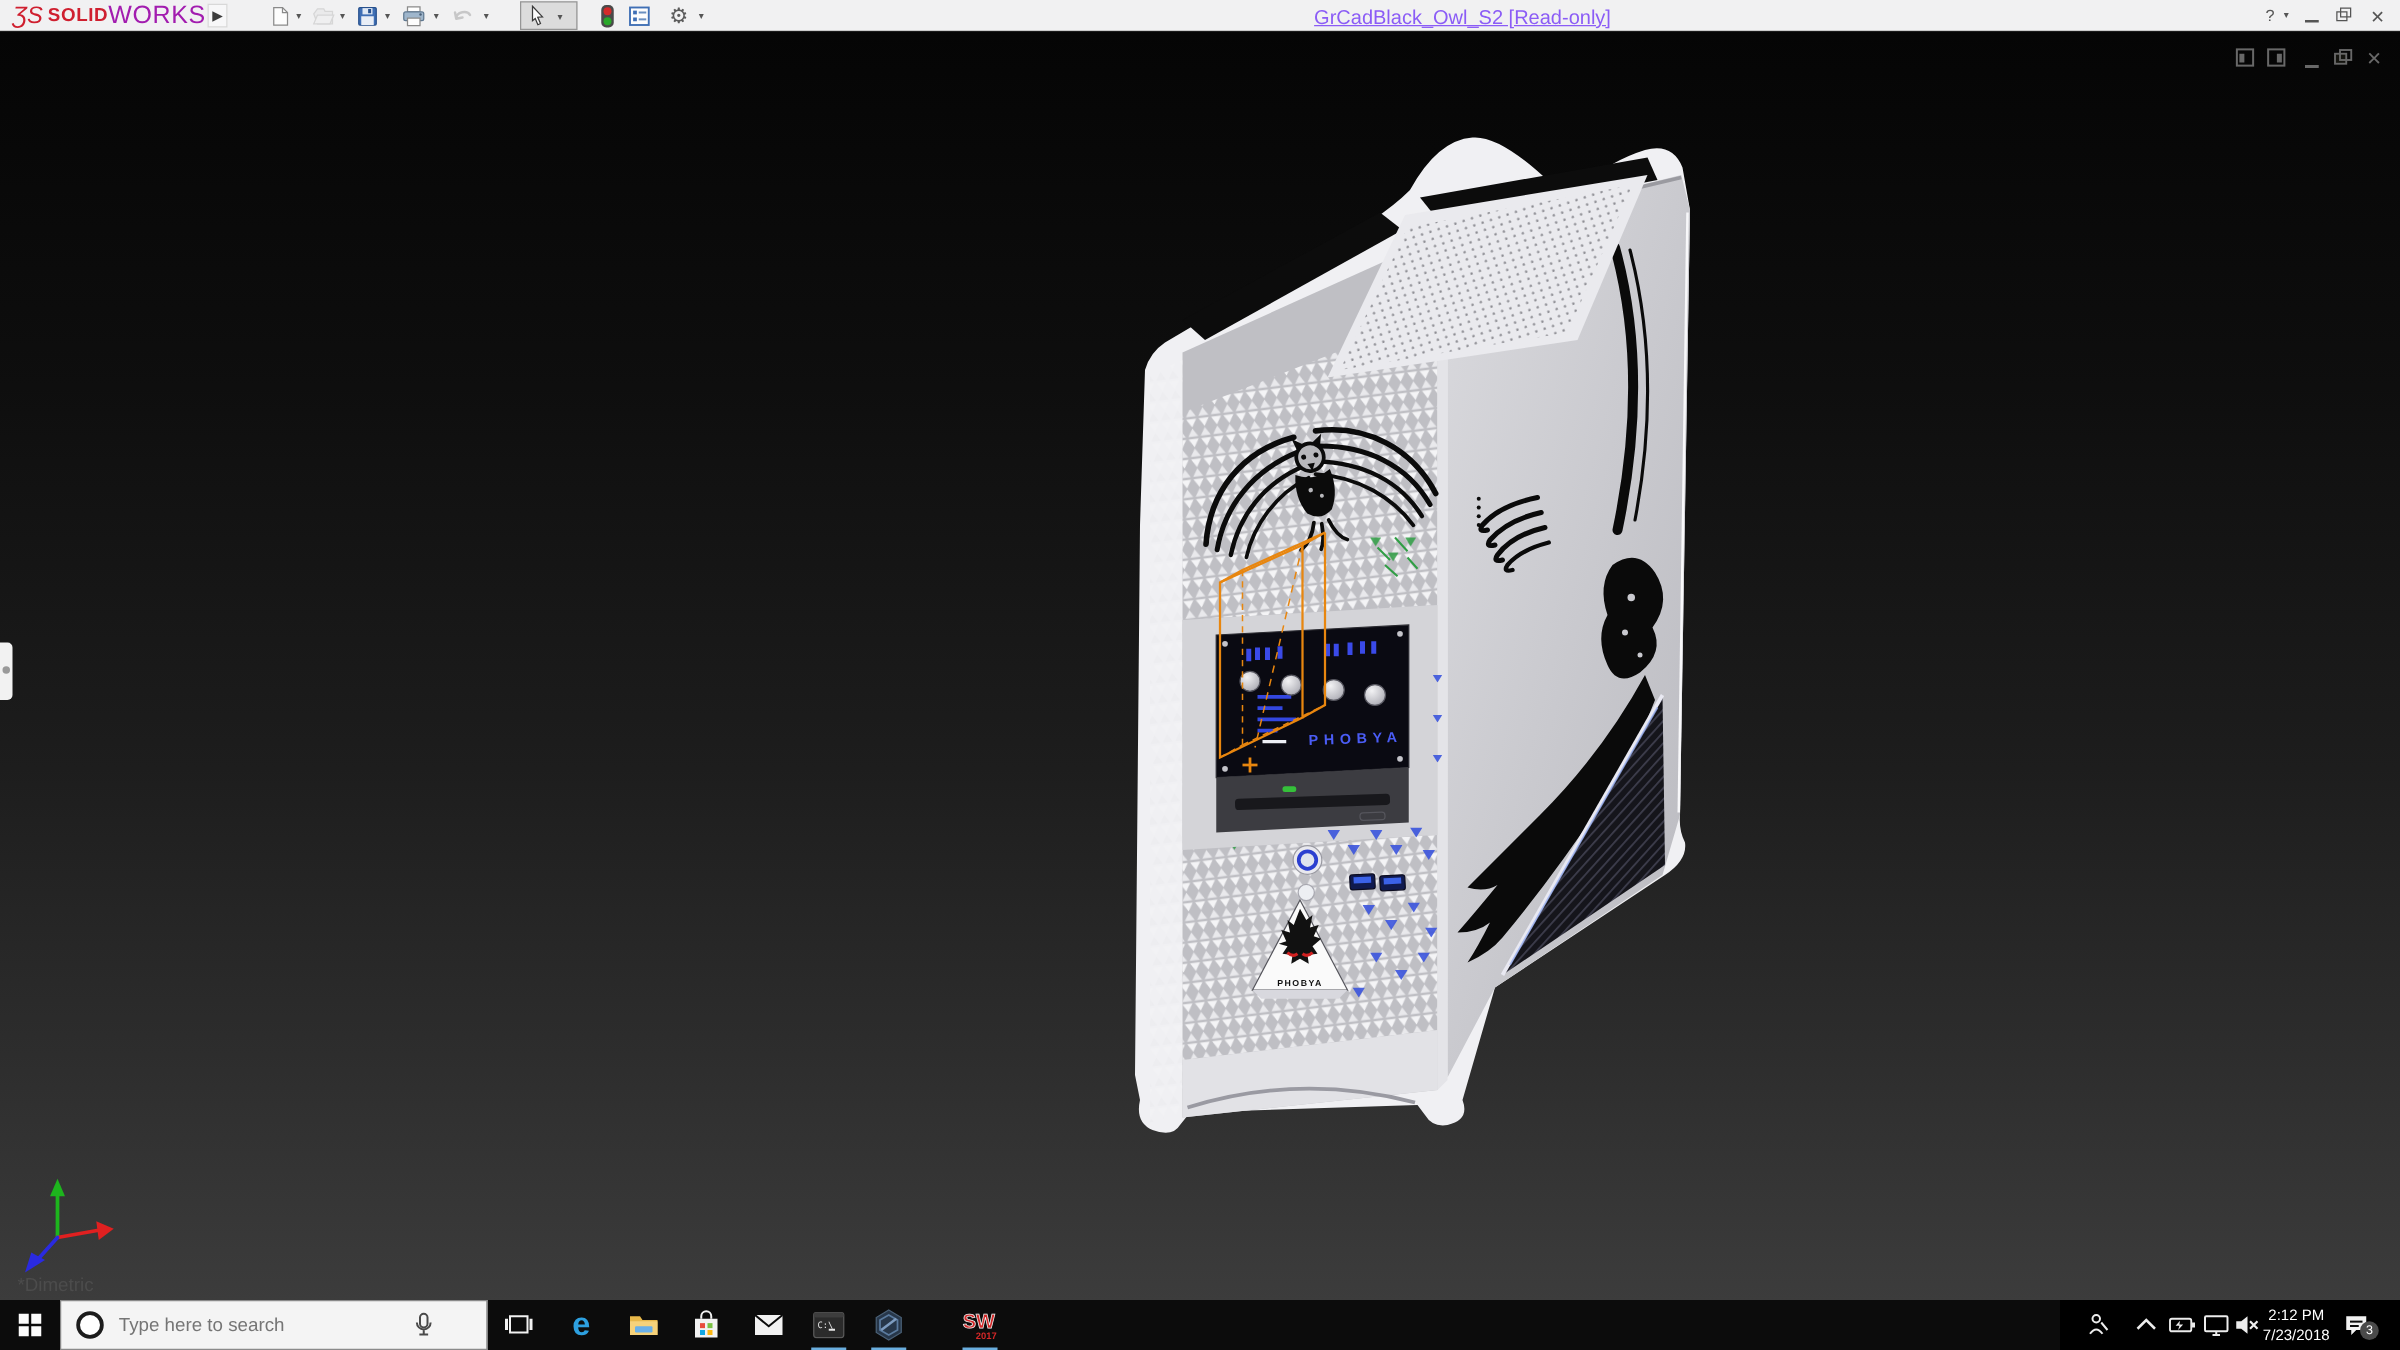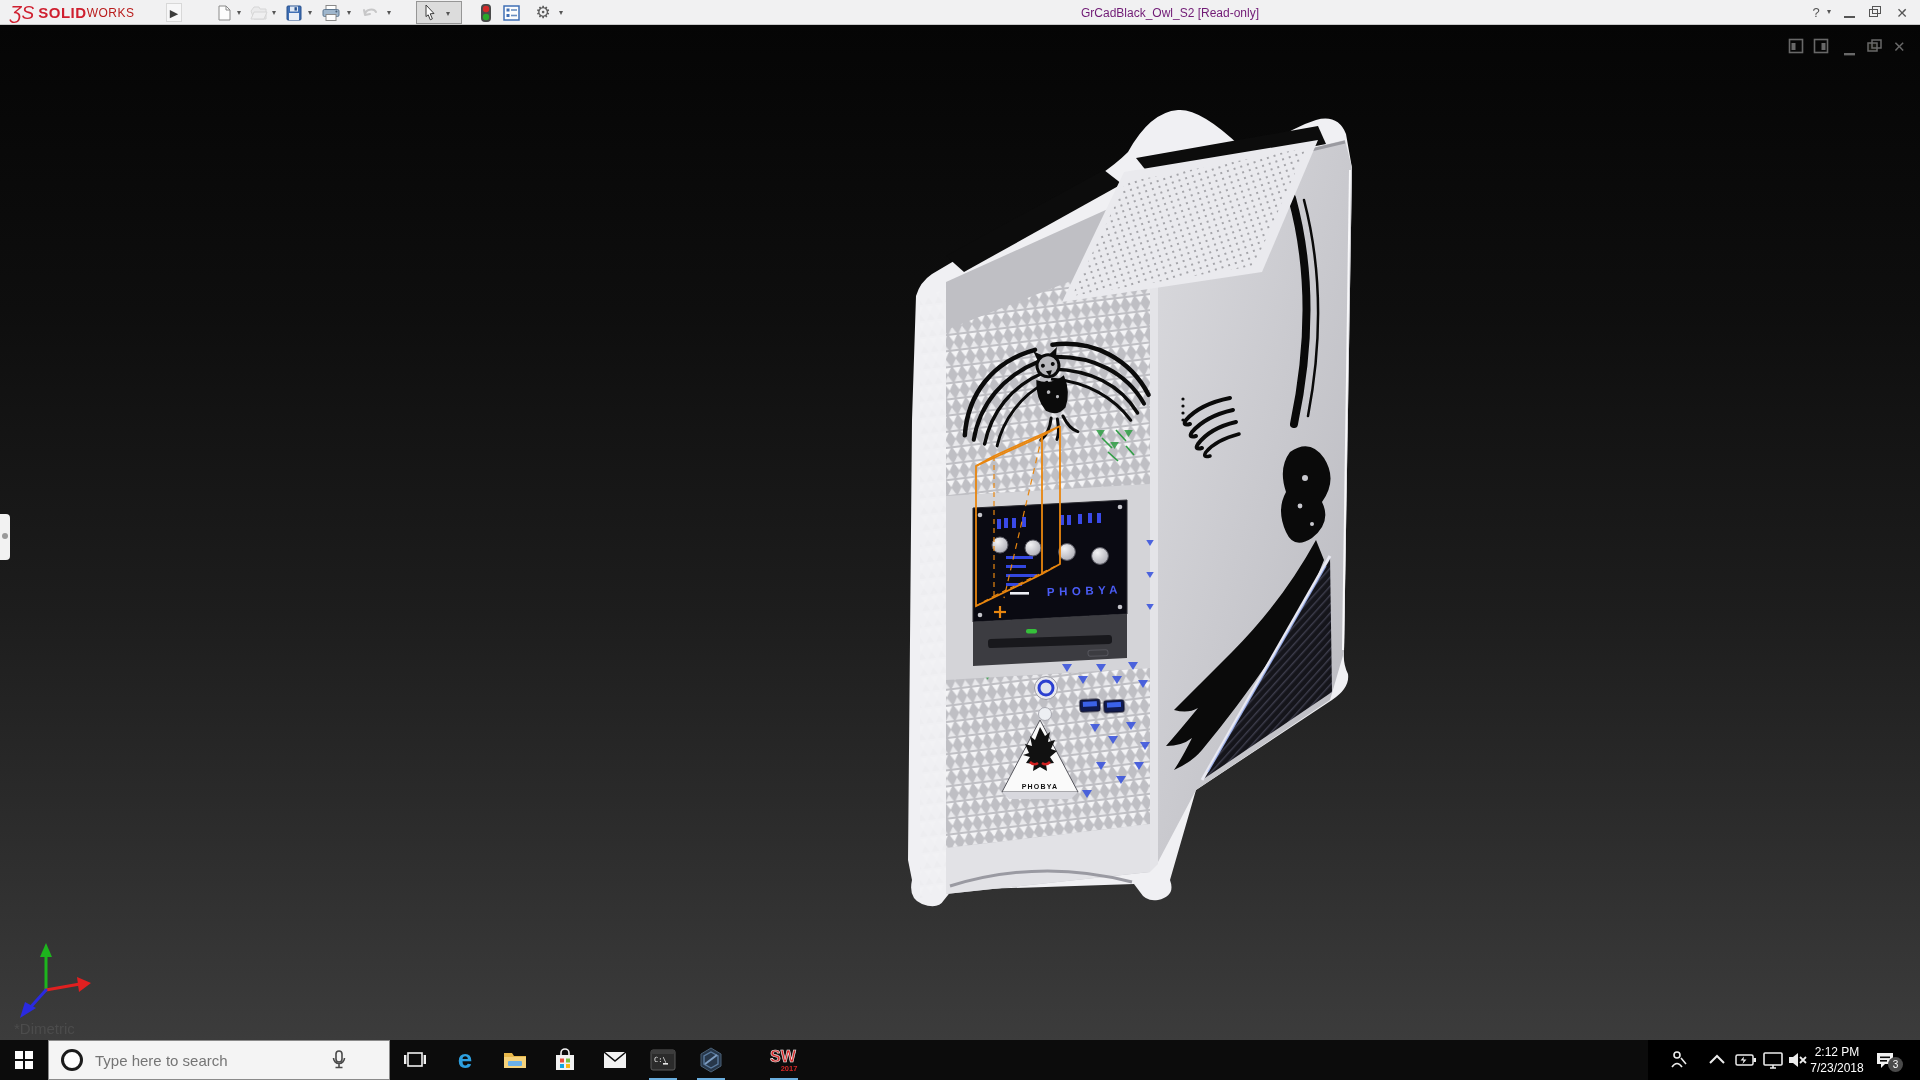--- a/index.html
+++ b/index.html
@@ -5,31 +5,31 @@
   * { margin:0; padding:0; box-sizing:border-box; }
   html,body { width:1920px; height:1080px; overflow:hidden; background:#000;
               font-family:"Liberation Sans", sans-serif; }
 
   
   .titlebar { position:absolute; left:0; top:0; width:1920px; height:25px;
               background:#f1f1f2; border-bottom:1px solid #c9c9c9; }
   .brand { position:absolute; left:10px; top:2px; height:21px; display:flex; align-items:center; }
   .brand-mark { font-style:italic; font-weight:normal; font-size:19px; color:#cf1f2f; margin-right:4px; }
   .brand-bold { font-weight:bold; font-size:15px; color:#cf1f2f; letter-spacing:.5px; }
-  .brand-reg  { font-weight:normal; font-size:12px; color:#b91c1c; letter-spacing:.5px; }
+  .brand-reg  { font-weight:normal; font-size:20px; color:#a21caf; letter-spacing:.5px; }
   .flyout { position:absolute; left:166px; top:3px; width:16px; height:19px; color:#3c3c3c;
             font-size:11px; text-align:center; line-height:19px; border:1px solid #d8d8d8; background:#f7f7f8;}
   .tb-ico { position:absolute; top:2px; width:22px; height:21px; display:flex; align-items:center;
             justify-content:center; }
   .tb-caret { position:absolute; top:8px; width:10px; font-size:8px; color:#555; text-align:center; }
   .disabled { opacity:.4; filter:grayscale(1); }
   .sel-box { position:absolute; left:416px; top:1px; width:46px; height:23px; background:#dcdcdc;
              border:1px solid #969696; }
   .win-title { position:absolute; left:1170px; top:6px; transform:translateX(-50%);
-               font-size:12px; color:#701a75; white-space:nowrap; }
+               font-size:16px; color:#8b5cf6; white-space:nowrap;text-decoration:underline; }
   .cap-btn { position:absolute; top:4px; color:#555; font-size:13px; text-align:center; width:20px; height:18px; line-height:18px;}
   .cap-min  { left:1840px; } .cap-close{ left:1892px; font-size:14px;}
   .cap-restore { left:1864px; }
   .cap-restore .r1 { position:absolute; left:5px; top:5px; width:9px; height:8px; border:1px solid #555; background:#f1f1f2;}
   .cap-restore .r2 { position:absolute; left:8px; top:2px; width:9px; height:8px; border:1px solid #555;}
   .minbar { position:absolute; left:4px; top:12px; width:11px; height:2px; background:#555; }
 
   
   .gfx { position:absolute; left:0; top:25px; width:1920px; height:1015px;
          background:linear-gradient(180deg,#050505 0%,#0e0e0e 28%,#1d1d1d 58%,#2e2e2e 82%,#3c3c3c 100%);

